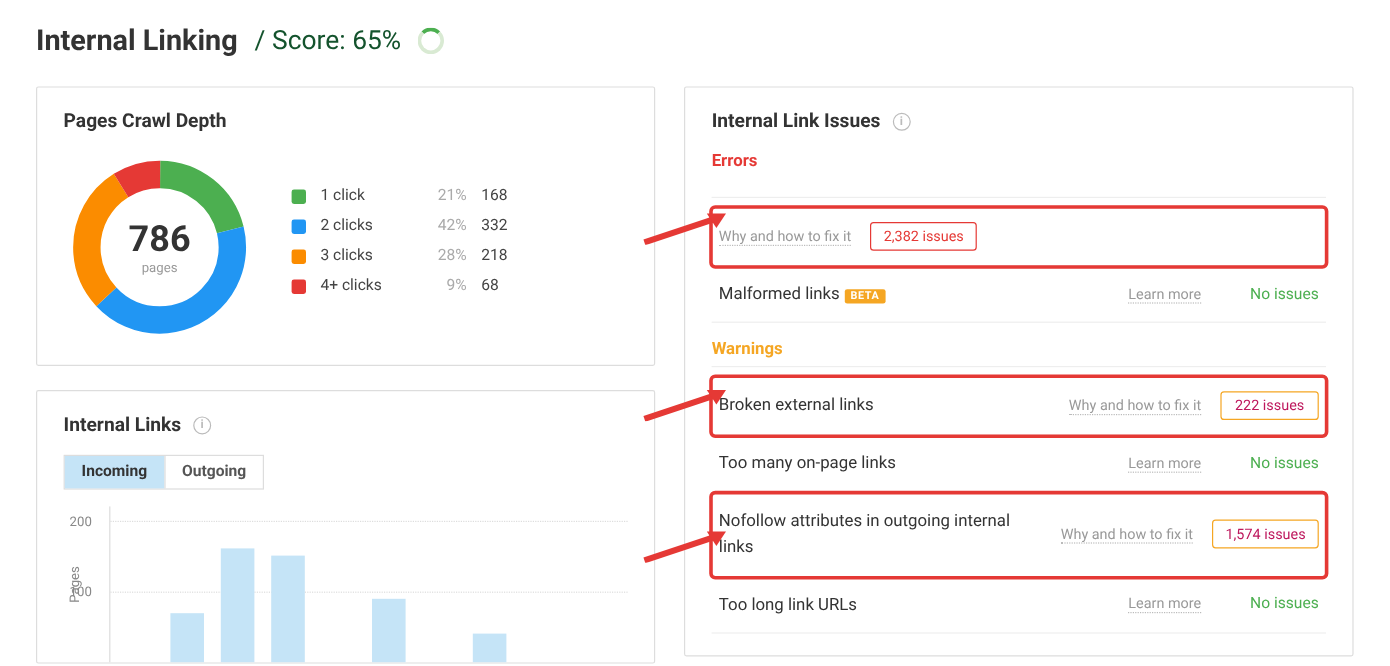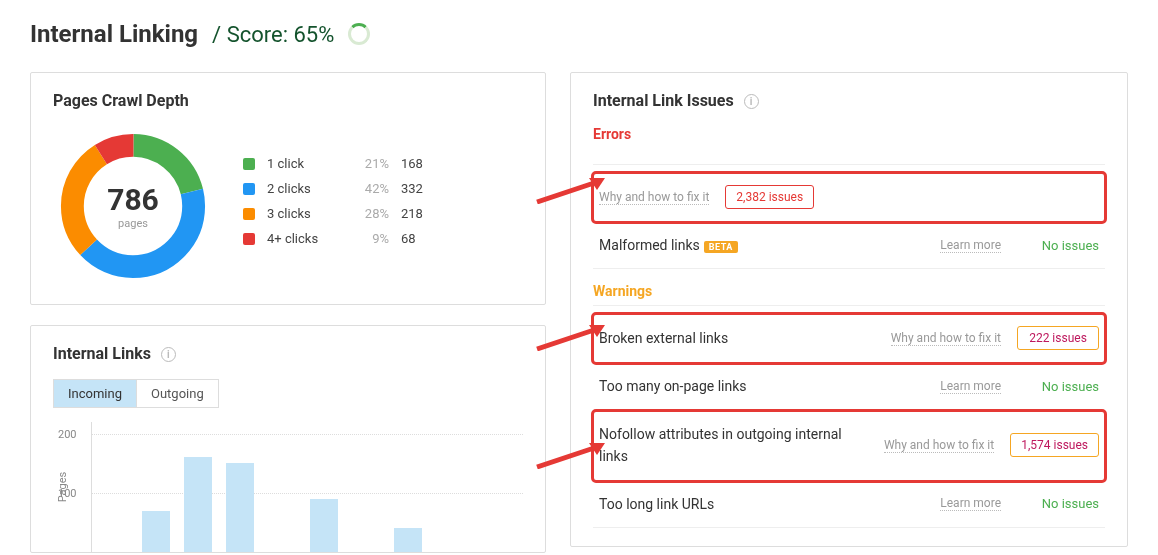--- a/index.html
+++ b/index.html
@@ -36,21 +36,21 @@
   .donut-center { position:absolute; top:50%; left:50%; transform:translate(-50%,-50%); text-align:center;}
   .donut-center .big { font-size:30px; font-weight:700; color:#333;}
   .donut-center .sub { font-size:11px; color:#999; }
   .legend-row { display:flex; align-items:center; gap:12px; margin-bottom:10px; font-size:13px;}
   .swatch { width:12px;height:12px;border-radius:2px;display:inline-block;}
   .legend-label { width:70px; color:#444;}
   .legend-pct { width:40px; color:#aaa; text-align:right;}
   .legend-val { width:40px; color:#444; }
   
   .tabs { display:flex; border:1px solid #ddd; width:fit-content; margin-bottom:14px;}
-  .tab { padding:6px 14px; font-size:13px; color:#555; cursor:pointer;}
+  .tab { padding:6px 14px; font-size:13px; color:#555; cursor:pointer;font-weight:bold;}
   .tab.active { background:#c5e4f7; color:#333;}
   .tab + .tab { border-left:1px solid #ddd;}
   
   .bar-chart { position:relative; height:130px; margin-left:38px; margin-top:10px; border-left:1px solid #ddd; border-bottom:0;}
   .y-label { position:absolute; left:-45px; top:50%; transform: translateY(-50%) rotate(-90deg); font-size:11px; color:#888;}
   .grid-line { position:absolute; left:0; right:0; border-top:1px dotted #ddd; font-size:11px; color:#888;}
   .grid-line .tick { position:absolute; left:-34px; top:-7px; }
   .bars { position:absolute; left:8px; bottom:0; display:flex; gap:14px; align-items:flex-end; height:100%;}
   .bar { width:28px; background:#c5e4f7; }
   

